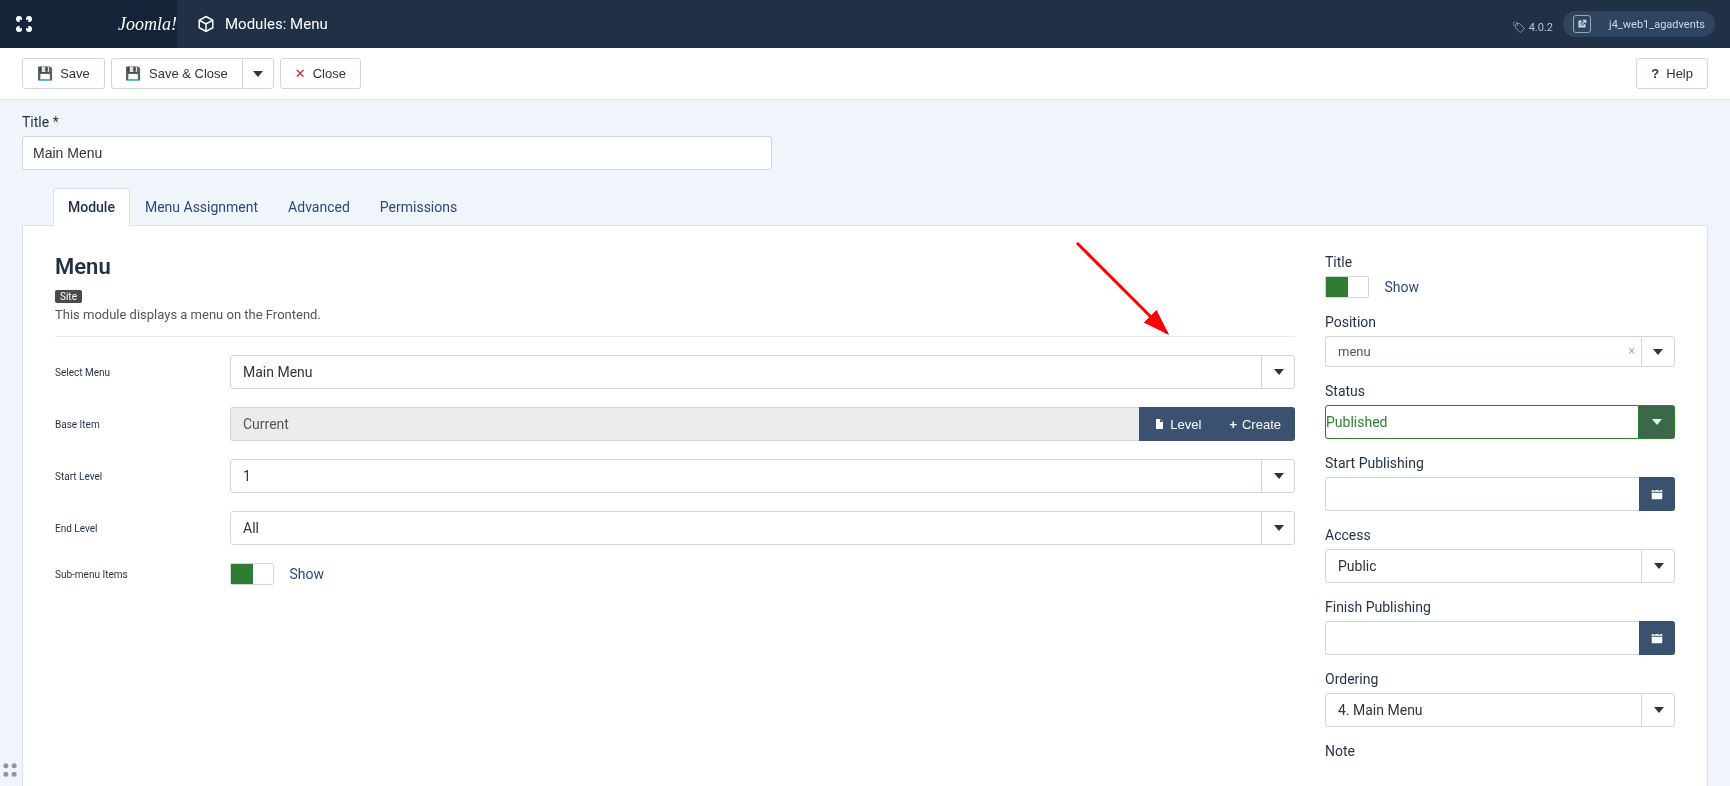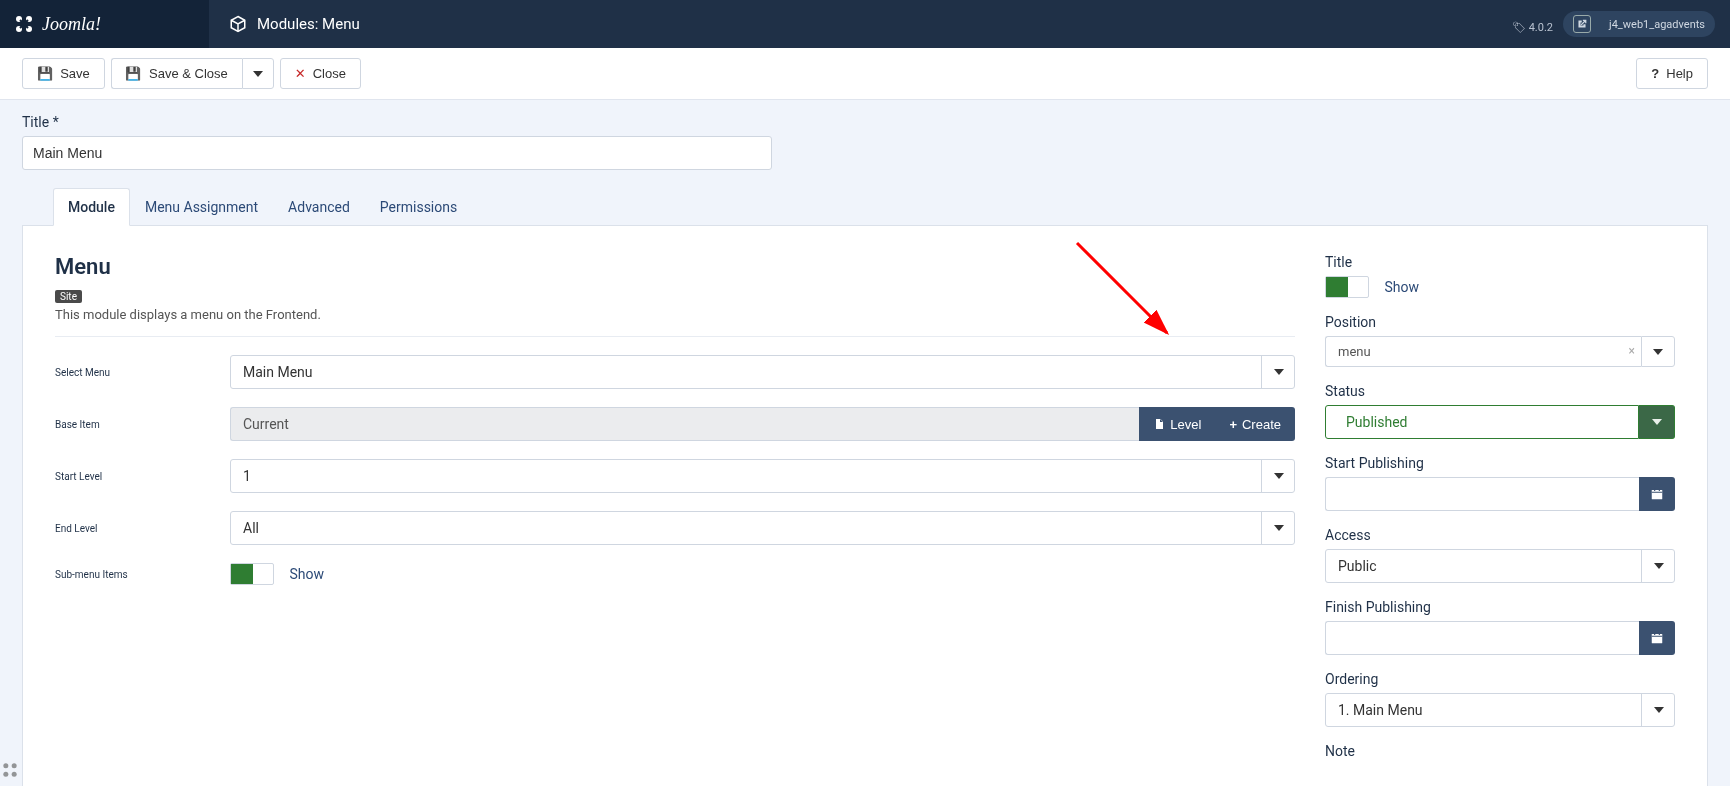--- a/index.html
+++ b/index.html
@@ -1,19 +1,19 @@
 <!DOCTYPE html>
 <html><head>
 <meta charset="utf-8">
 <style>
 * { box-sizing: border-box; margin: 0; padding: 0; }
 body { font-family: -apple-system, BlinkMacSystemFont, "Segoe UI", Roboto, sans-serif; font-size: 14px; background: #f0f4fb; color: #333; }
 
 .topbar { background: #1f3047; height: 48px; display: flex; align-items: center; color: #fff; }
-.brand-box { background: #132338; width: 209px; height: 48px; display: flex; align-items: center; padding-left: 12px; }
+.brand-box { background: #132338; width: 177px; height: 48px; display: flex; align-items: center; padding-left: 12px; justify-content: space-between; }
 .brand-logo { width: 24px; height: 24px; margin-right: 6px; }
 .brand-text { font-family: Georgia, serif; font-size: 18px; font-style: italic; }
 .top-title { margin-left: 20px; display: flex; align-items: flex-end; gap: 10px; font-size: 15px; }
 .top-right { margin-left: auto; display: flex; align-items: center; gap: 10px; margin-right: 15px; }
 .version-tag { color: #b9c2d0; font-size: 11px; margin-top: 6px; }
 .user-pill { background: #2e4460; border-radius: 20px; padding: 4px 10px; display: flex; align-items: center; gap: 18px; font-size: 11px; color: #d0d8e2; }
 .user-pill-icon { width: 18px; height: 18px; border: 1px solid #9aa; border-radius: 3px; display: flex; align-items: center; justify-content: center; }
 
 .toolbar { background: #fff; border-bottom: 1px solid #e0e5ee; padding: 10px 22px; display: flex; align-items: center; gap: 6px; }
 .btn { background: #fff; border: 1px solid #cfd6e0; border-radius: 3px; padding: 7px 14px; font-size: 13px; display: inline-flex; align-items: center; gap: 7px; cursor: pointer; color:#333; }
@@ -63,21 +63,21 @@
 
 
 .rfield { margin-bottom: 16px; }
 .rlabel { color: #1f3047; font-size: 14px; margin-bottom: 6px; display: block; }
 .pos-wrap { display: flex; }
 .pos-input { flex: 1; border: 1px solid #cfd6e0; border-radius: 3px 0 0 3px; padding: 7px 22px 7px 12px; font-size: 13px; color: #555; border-right:none; position:relative; }
 .pos-clear { position:absolute; right:6px; color:#aaa; font-size:12px;}
 .pos-drop { width: 34px; border: 1px solid #cfd6e0; border-radius: 0 3px 3px 0; display: flex; align-items: center; justify-content: center; background:#fff;}
 
 .status-wrap { display: flex; }
-.status-sel { flex: 1; border: 1px solid #2f7d32; border-radius: 3px 0 0 3px; padding: 8px 20px; color: #2f7d32; font-size: 14px; background:#fff; }
+.status-sel { flex: 1; border: 1px solid #2f7d32; border-radius: 3px 0 0 3px; padding: 8px 0; color: #2f7d32; font-size: 14px; background:#fff; }
 .status-drop { width: 36px; background: #3b6847; border: 1px solid #2f7d32; border-left:none; border-radius: 0 3px 3px 0; display: flex; align-items: center; justify-content: center; }
 .status-drop .chev { border-top-color: #e8f0ea; }
 
 .dt-wrap { display: flex; }
 .dt-input { flex: 1; border: 1px solid #cfd6e0; border-radius: 3px 0 0 3px; padding: 8px 10px; font-size: 14px; background:#fff; border-right:none; }
 .dt-btn { width: 36px; background: #3b5170; border-radius: 0 3px 3px 0; display: flex; align-items: center; justify-content: center; color: #fff; }
 
 .arrow-svg { position: absolute; pointer-events: none; z-index: 50; }
 .corner-logo { position: fixed; left: 0; bottom: 6px; width: 20px; height: 20px; opacity: 0.6; }
 </style>
@@ -280,21 +280,21 @@
                   <rect x="3" y="5" width="18" height="16" rx="1"></rect>
                   <path d="M3 9h18M8 3v4M16 3v4" stroke="#3b5170" stroke-width="2"></path>
                 </svg>
             </div>
           </div>
         </div>
 
         <div class="rfield">
           <label class="rlabel">Ordering</label>
           <div class="select-wrap">
-            <div class="select">1. Main Menu</div>
+            <div class="select">4. Main Menu</div>
             <div class="chev-btn">
                 <span class="chev"></span>
               </div>
           </div>
         </div>
 
         <div class="rfield" style="margin-bottom:0;">
           <label class="rlabel">Note</label>
         </div>
       </div>

